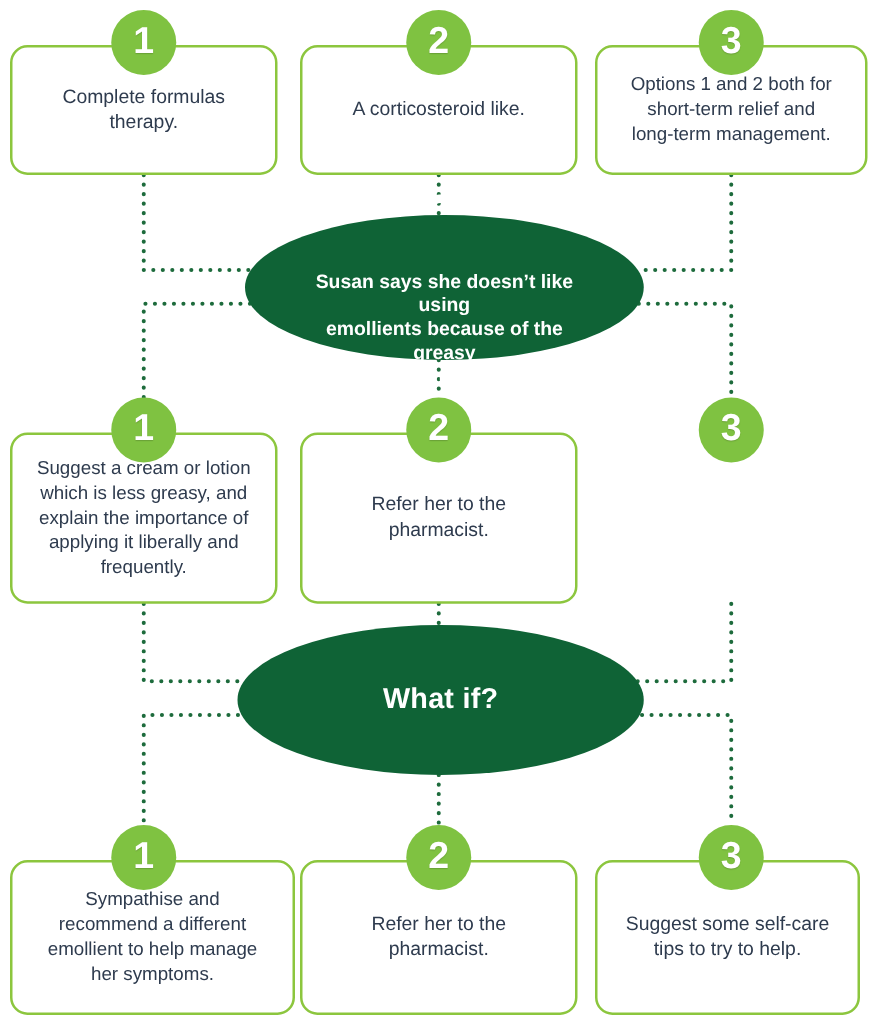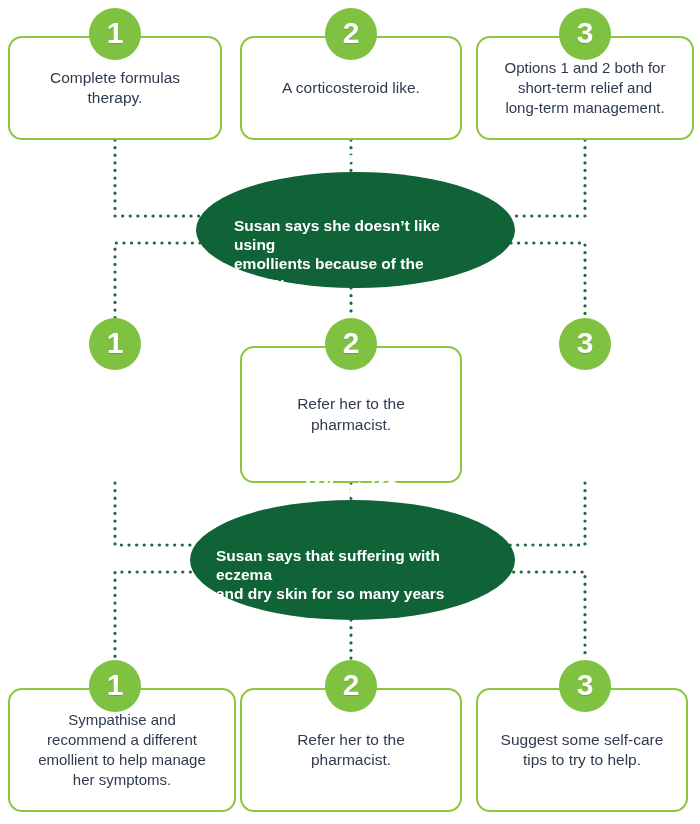--- a/index.html
+++ b/index.html
@@ -84,21 +84,21 @@
   .whatif {
     position: absolute;
     border-radius: 50%;
     background: #0f6336;
     color: #ffffff;
     z-index: 2;
     display: flex;
     flex-direction: column;
     align-items: center;
     justify-content: center;
-    text-align: left;
+    text-align: center;
     padding: 0 38px;
     box-sizing: border-box;
   }
   .whatif-title {
     display: block;
     font-size: 23px;
     font-weight: bold;
     line-height: 1.1;
     margin-bottom: 2px;
     letter-spacing: 0.2px;
@@ -162,41 +162,45 @@
     <span class="badge-num">3</span>
   </div>
 
   <div class="whatif" style="left:196px; top:172px; width:319px; height:116px;">
     <span class="whatif-title">What if?</span>
     <span class="whatif-body">Susan says she doesn’t like using
 emollients because of the greasy
 formulas.</span>
   </div>
 
+  <div class="option-box" style="left:8px; top:346px; width:214px; height:137px;">
+    <span class="option-text smaller">Suggest a cream or lotion
+which is less greasy, and
+explain the importance of
+applying it liberally and
+frequently.</span>
+  </div>
   <div class="badge" style="left:89px; top:318px;">
     <span class="badge-num">1</span>
   </div>
 
   <div class="option-box" style="left:240px; top:346px; width:222px; height:137px;">
     <span class="option-text">Refer her to the
 pharmacist.</span>
   </div>
   <div class="badge" style="left:325px; top:318px;">
     <span class="badge-num">2</span>
   </div>
 
   <div class="badge" style="left:559px; top:318px;">
     <span class="badge-num">3</span>
   </div>
 
   <div class="whatif" style="left:190px; top:500px; width:325px; height:120px; padding:0 26px;">
     <span class="whatif-title">What if?</span>
-    <span class="whatif-body">Susan says that suffering with eczema
-and dry skin for so many years really
-affects her quality of life.</span>
   </div>
 
   <div class="option-box" style="left:8px; top:688px; width:228px; height:124px;">
     <span class="option-text smaller">Sympathise and
 recommend a different
 emollient to help manage
 her symptoms.</span>
   </div>
   <div class="badge" style="left:89px; top:660px;">
     <span class="badge-num">1</span>

